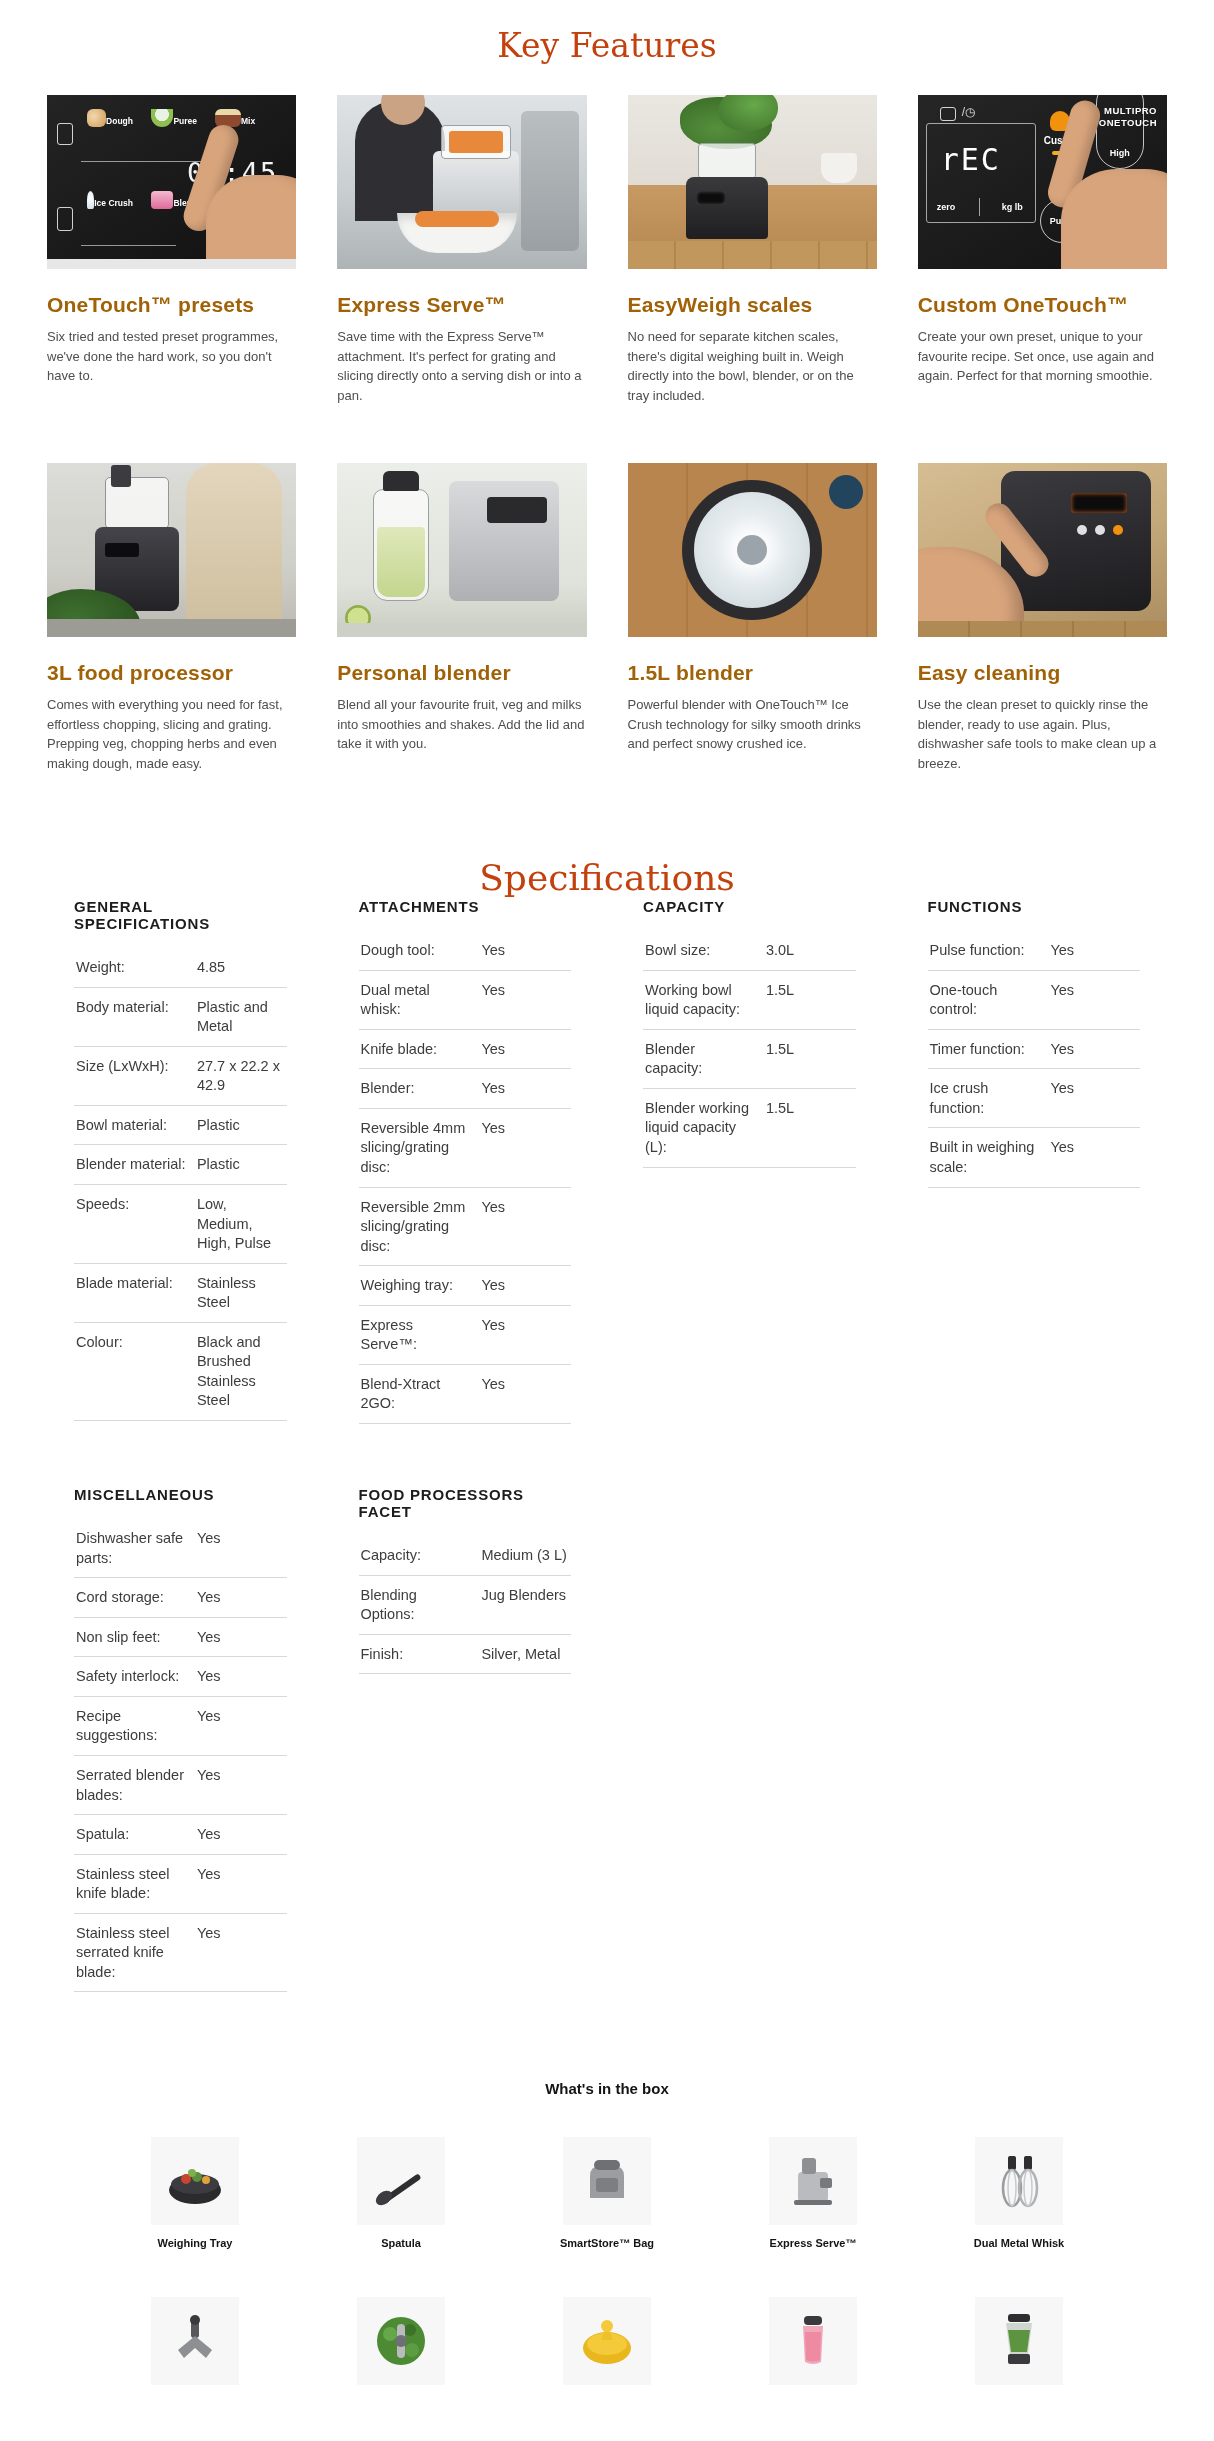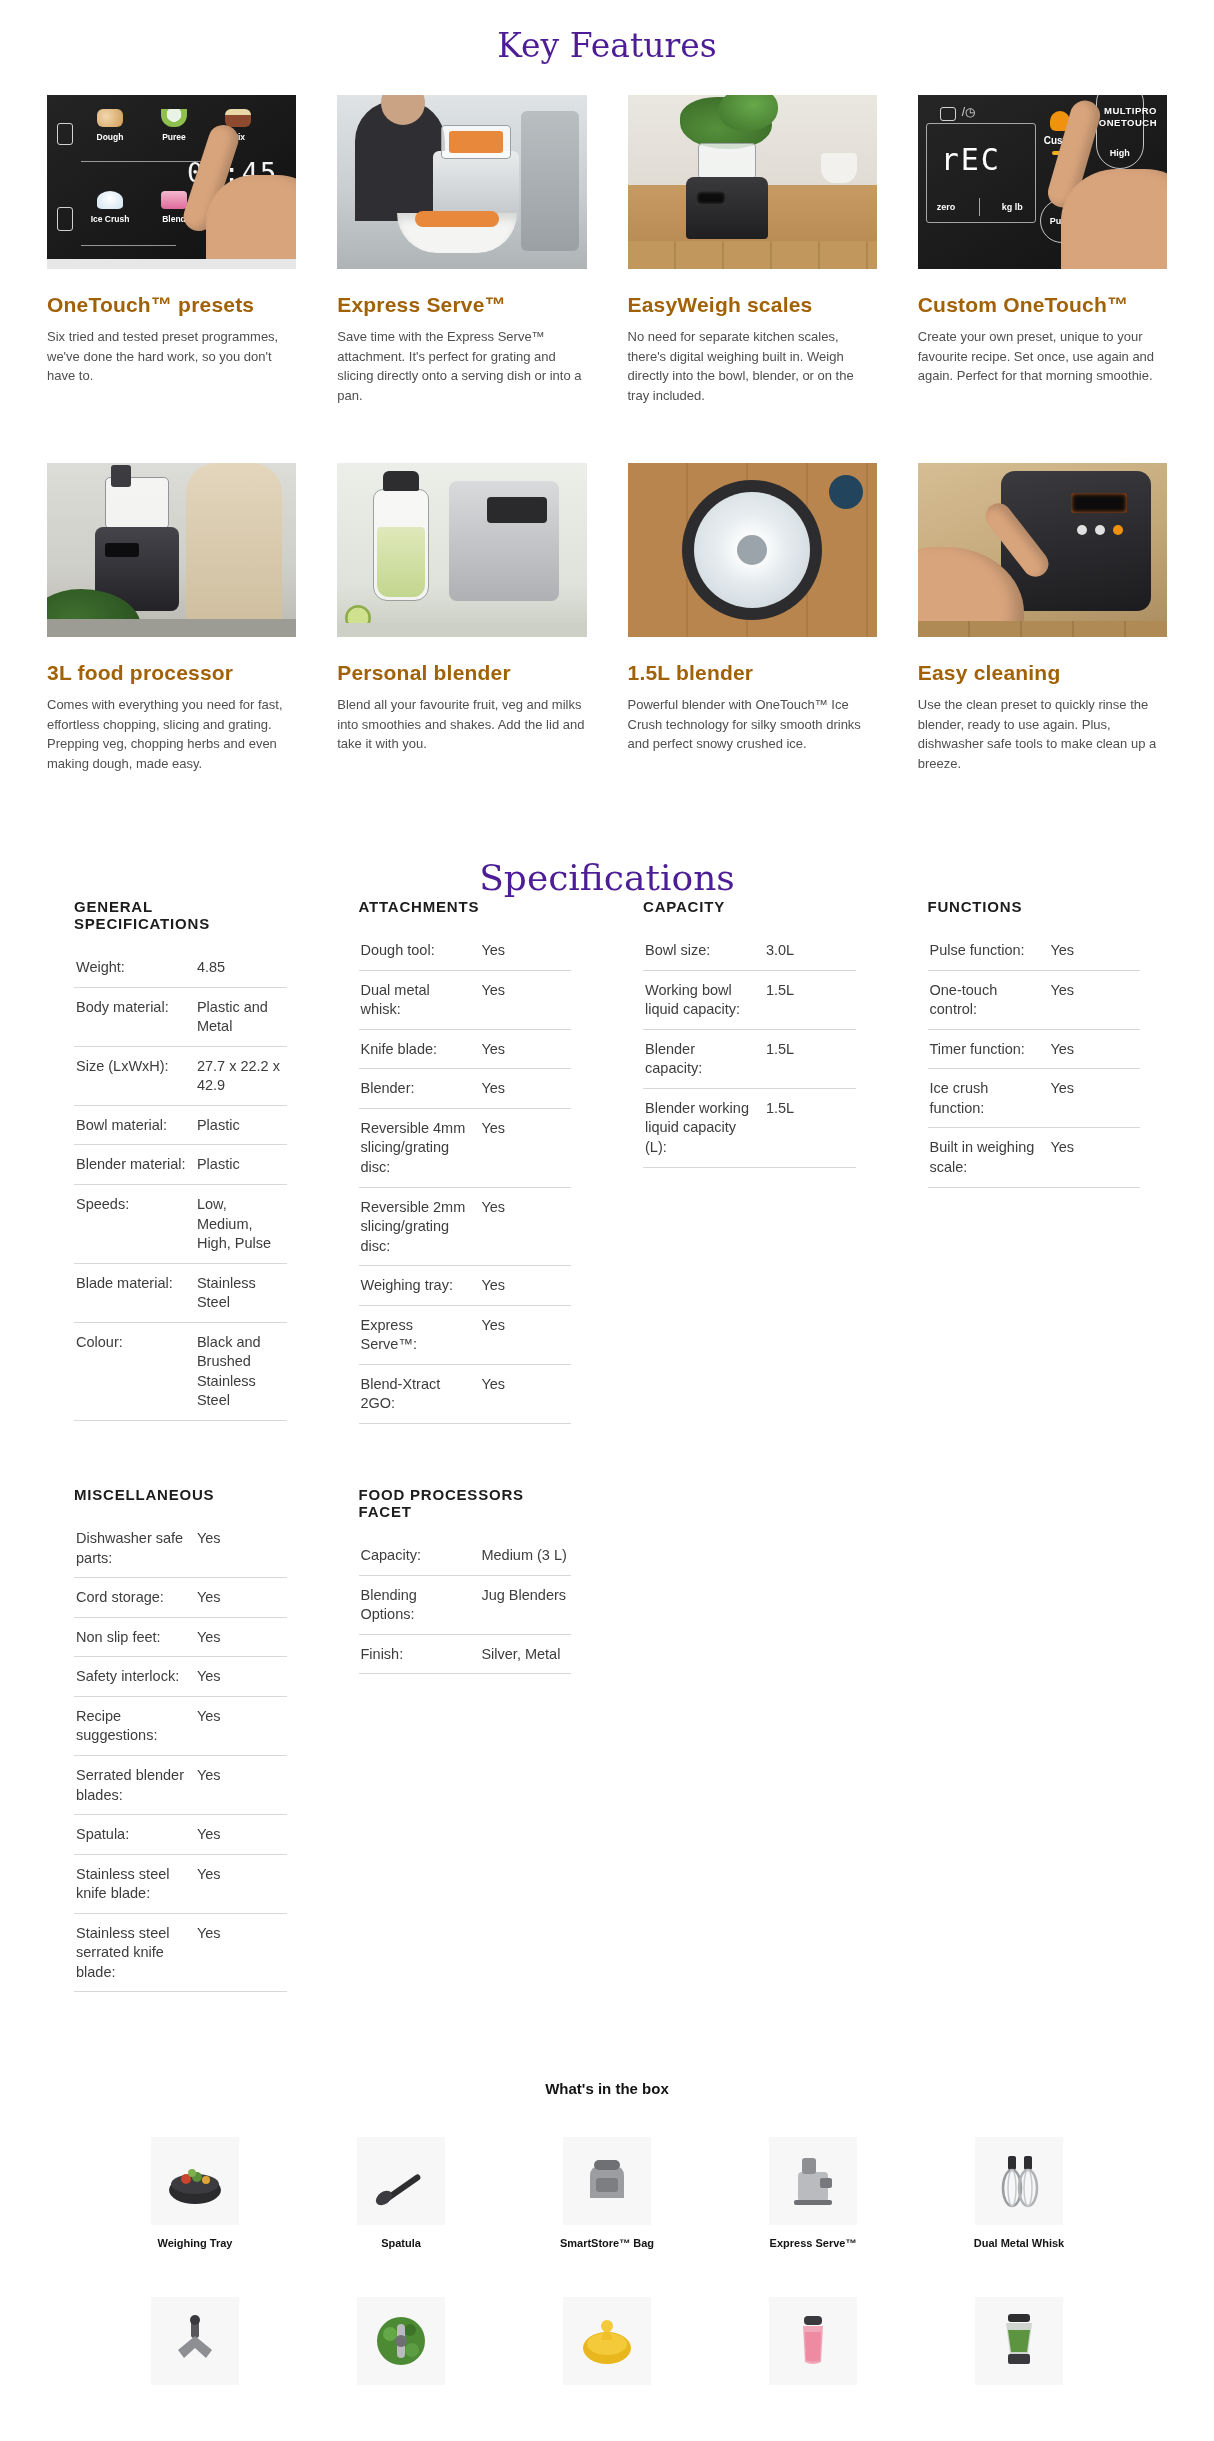--- a/index.html
+++ b/index.html
@@ -11,21 +11,21 @@
     margin:0 auto;
   }
   .container { width:1120px; margin:0 auto; }
 
   
   .serif-heading {
     font-family:"DejaVu Serif", serif;
     font-weight:500;
     font-size:33px;
     text-align:center;
-    color:#4c1d95;
+    color:#c2410c;
   }
   .kf-heading { padding-top:26px; }
   .spec-heading { margin-top:84px; font-size:36px; }
 
   
   .features-grid {
     margin-top:30px;
     display:grid;
     grid-template-columns:repeat(4,1fr);
     column-gap:41px;
@@ -54,21 +54,21 @@
   .abs { position:absolute; }
   .finger {
     position:absolute; width:30px; height:110px; background:#d8a47c;
     border-radius:15px; box-shadow:inset -6px 0 8px rgba(0,0,0,.18);
   }
   .palm { position:absolute; background:#d8a47c; border-radius:40% 40% 20% 20%; box-shadow:inset -10px -6px 14px rgba(0,0,0,.2); }
 
   
   .img-onetouch { background:linear-gradient(145deg,#242424,#101010); }
   .preset-row { position:absolute; left:16px; display:flex; gap:18px; }
-  .preset { display:flex; flex-direction:column; align-items:center; width:46px; }
+  .preset { display:flex; flex-direction:row; align-items:center; width:46px; }
   .preset .dot { width:26px; height:18px; border-radius:6px; }
   .preset .plabel { margin-top:5px; font-size:8.5px; font-weight:700; color:#fff; white-space:nowrap; }
   .panel-line { position:absolute; height:1px; background:rgba(255,255,255,.55); }
   .digits {
     font-family:"DejaVu Sans Mono", monospace;
     color:#fff; letter-spacing:2px;
   }
   .side-ico { position:absolute; border:1.5px solid rgba(255,255,255,.8); border-radius:4px; }
 
   

